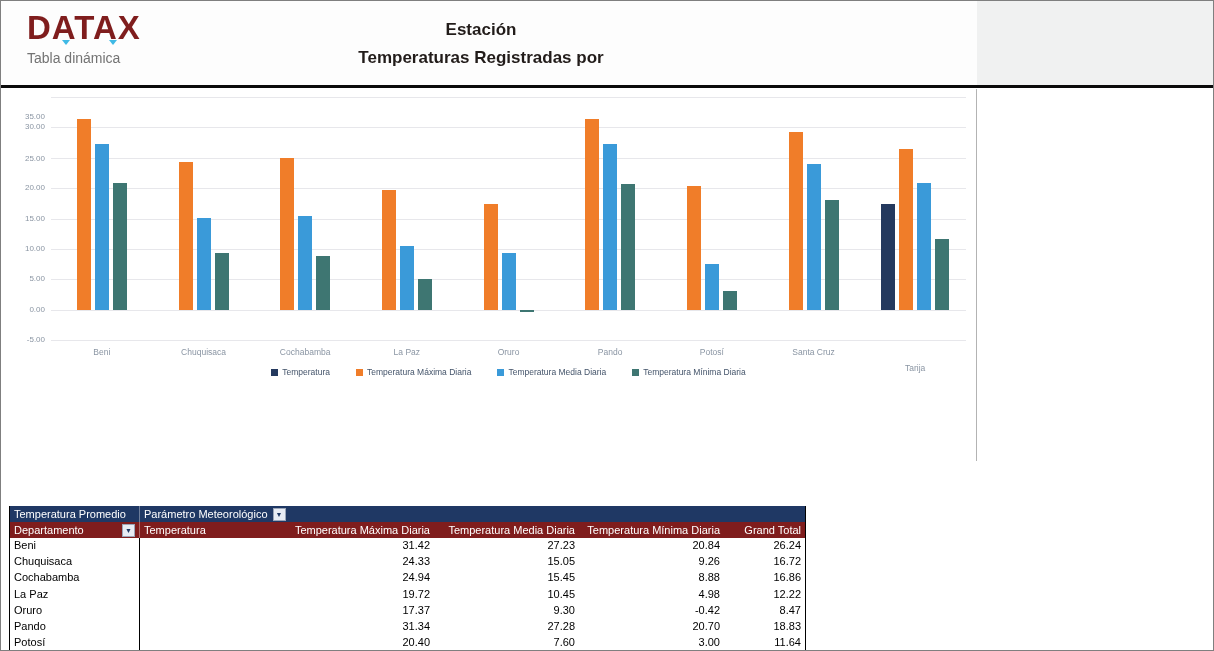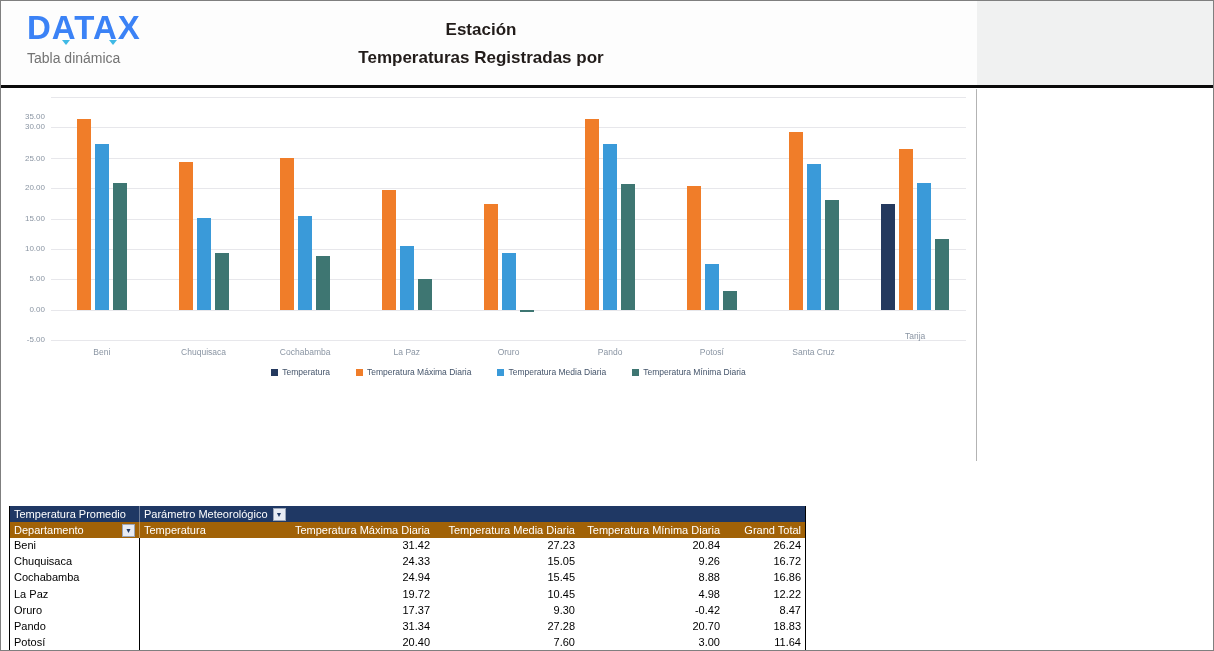--- a/index.html
+++ b/index.html
@@ -7,21 +7,21 @@
   body { font-family:"Liberation Sans", sans-serif; }
   .screen { position:relative; width:1214px; height:651px; background:#fff;
             border:1px solid #7f7f7f; overflow:hidden; }
 
   
   .header-band { position:absolute; left:0; top:0; width:1214px; height:85px; background:#fdfdfd; }
   .header-corner { position:absolute; left:976px; top:0; width:238px; height:85px; background:#f0f1f1; }
   .header-rule { position:absolute; left:0; top:84px; width:1214px; height:3px; background:#0a0a0a; }
 
   .logo { position:absolute; left:26px; top:10px; width:200px; height:66px; }
-  .logo-text { font-size:33px; font-weight:700; letter-spacing:1px; color:#3b82f6; line-height:34px; }
+  .logo-text { font-size:33px; font-weight:700; letter-spacing:1px; color:#7f1d1d; line-height:34px; }
   .logo-accent { position:absolute; width:0; height:0; border-left:4px solid transparent;
                  border-right:4px solid transparent; border-top:5px solid #3FB9E5; top:29px; }
   .logo-accent.a1 { left:35px; } .logo-accent.a2 { left:82px; }
   .logo-sub { font-size:14px; color:#737373; margin-top:5px; }
 
   .page-title { position:absolute; left:255px; top:15px; width:450px; text-align:center;
                 font-size:17px; font-weight:700; color:#221c1a; line-height:28px; }
 
   
   .chart { position:absolute; left:8px; top:88px; width:968px; height:372px; background:#fff;
@@ -42,21 +42,21 @@
   .filter-combo { width:152px; height:18px; background:#fff; border:1px solid #333;
                   border-left:none; font-size:11px; padding:2px 4px; position:relative; color:#000; }
   .combo-btn { position:absolute; right:1px; top:1px; width:15px; height:14px; background:#f1f1f1;
                border:1px solid #a0a0a0; font-size:7px; color:#555; text-align:center; line-height:13px; }
 
   
   .pivot { position:absolute; left:8px; top:505px; width:797px; border-left:1px solid #000;
            border-right:1px solid #000; font-size:11px; }
   .pivot-hrow1 { display:grid; grid-template-columns:130px 1fr; background:#1F3864; color:#fff; height:16px; }
   .pivot-hrow2 { display:grid; grid-template-columns:130px 117px 177px 145px 145px 81px;
-                 background:#a16207; color:#fff; height:16px; }
+                 background:#7f1d1d; color:#fff; height:16px; }
   .pivot-hcell { padding:1px 4px; white-space:nowrap; overflow:hidden; display:flex; align-items:center; }
   .pivot-hcell.right { justify-content:flex-end; }
   .pivot-hcell.split { justify-content:space-between; }
   .hdiv { border-right:1px solid rgba(255,255,255,0.35); }
   .filter-btn { width:13px; height:13px; background:#e8ecf4; border:1px solid #9aa5b8; color:#1F3864;
                 font-size:7px; line-height:11px; text-align:center; margin-left:5px; flex:0 0 auto; }
   .pivot-body .prow { display:grid; grid-template-columns:130px 117px 177px 145px 145px 81px;
                       height:16.2px; background:#fff; color:#000; }
   .pcell { padding:1px 4px; white-space:nowrap; overflow:hidden; }
   .pcell.right { text-align:right; }
@@ -130,21 +130,21 @@
       <div class="bar" style="left: 713.8px; top: 202.4px; width: 14px; height: 18.2px; background: rgb(62, 118, 114);"></div>
       <div class="cat-label" style="left: 652px; top: 258px; width: 101.7px;">Potosí</div>
       <div class="bar" style="left: 779.5px; top: 42.6px; width: 14px; height: 178px; background: rgb(240, 125, 41);"></div>
       <div class="bar" style="left: 797.5px; top: 74.8px; width: 14px; height: 145.8px; background: rgb(58, 154, 217);"></div>
       <div class="bar" style="left: 815.5px; top: 111.3px; width: 14px; height: 109.4px; background: rgb(62, 118, 114);"></div>
       <div class="cat-label" style="left: 753.7px; top: 258px; width: 101.7px;">Santa Cruz</div>
       <div class="bar" style="left: 872.2px; top: 114.6px; width: 14px; height: 106px; background: rgb(36, 57, 94);"></div>
       <div class="bar" style="left: 890.2px; top: 60.2px; width: 14px; height: 160.4px; background: rgb(240, 125, 41);"></div>
       <div class="bar" style="left: 908.2px; top: 94.3px; width: 14px; height: 126.4px; background: rgb(58, 154, 217);"></div>
       <div class="bar" style="left: 926.2px; top: 150.2px; width: 14px; height: 70.5px; background: rgb(62, 118, 114);"></div>
-      <div class="cat-label" style="left: 855.3px; top: 242px; width: 101.7px;">Tarija</div>
+      <div class="cat-label" style="left: 855.3px; top: 274px; width: 101.7px;">Tarija</div>
       <div class="legend">
         <div class="legend-item">
           <span class="legend-swatch" style="background: rgb(36, 57, 94);"></span>
           <span>Temperatura</span>
         </div>
         <div class="legend-item">
           <span class="legend-swatch" style="background: rgb(240, 125, 41);"></span>
           <span>Temperatura Máxima Diaria</span>
         </div>
         <div class="legend-item">

